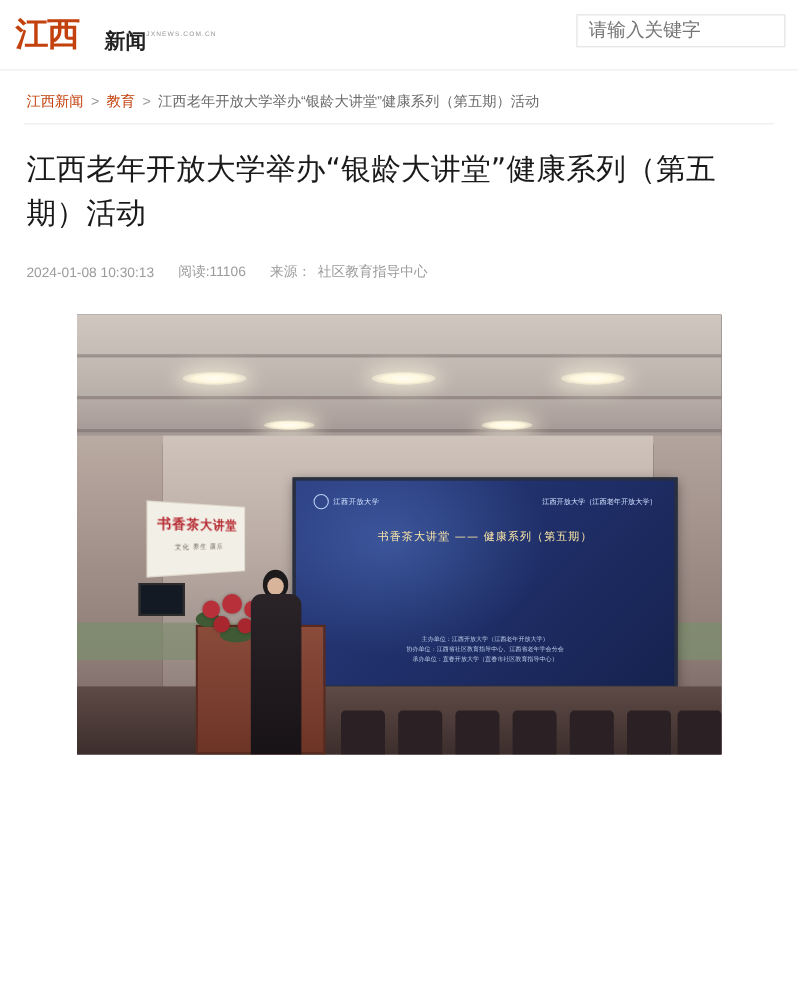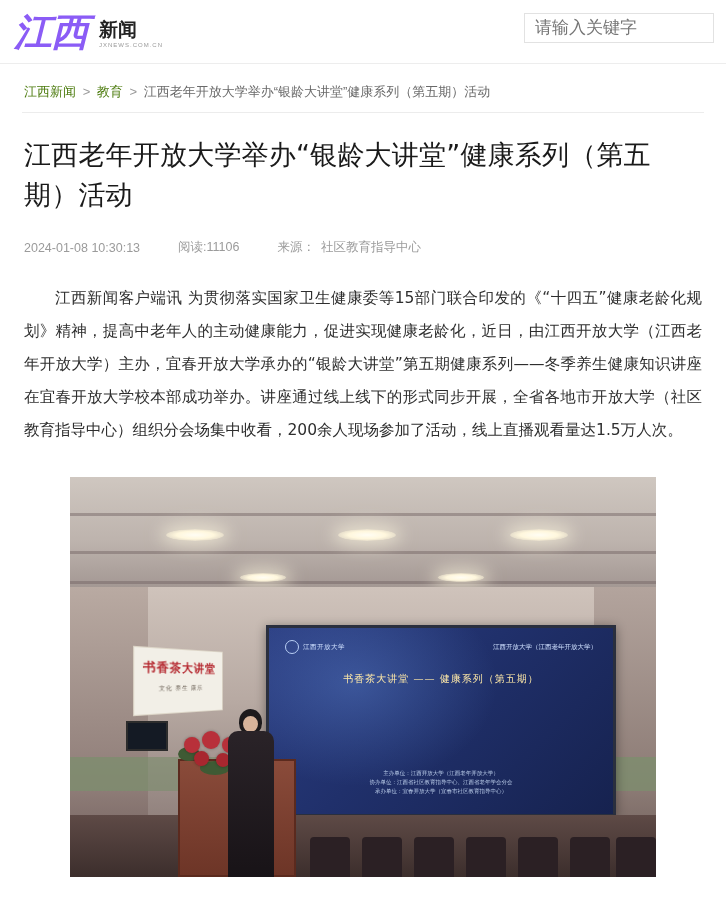--- a/index.html
+++ b/index.html
@@ -28,31 +28,30 @@
   }
   .logo {
     display: flex;
     align-items: flex-end;
     gap: 3px;
     line-height: 1;
   }
   .logo-cn {
     font-family: "DejaVu Serif", "Liberation Serif", serif;
     font-weight: bold;
-    font-size: 38px;
-    color: #8b5cf6;
+    font-size: 30px;
+    color: #c2410c;
     letter-spacing: -1px;
-    font-style: italic;
     line-height: 34px;
   }
   .logo-right {
     display: flex;
-    flex-direction: column;
+    flex-direction: row;
     justify-content: flex-end;
-    margin-left: 8px;
+    margin-left: 20px;
   }
   .logo-news {
     font-family: "DejaVu Serif", "Liberation Serif", serif;
     font-weight: bold;
     font-size: 19px;
     color: #222;
     line-height: 22px;
   }
   .logo-sub {
     font-size: 6px;
@@ -84,21 +83,21 @@
   }
 
   
   .breadcrumb {
     padding: 18px 24px 10px 24px;
     font-size: 13px;
     color: #6a6a6a;
     line-height: 20px;
   }
   .breadcrumb a {
-    color: #4d7c0f;
+    color: #c2410c;
     text-decoration: none;
     text-align: center;
   }
   .breadcrumb .sep { color: #9a9a9a; margin: 0 3px; }
   .breadcrumb .cur { color: #6a6a6a; }
 
   .divider {
     height: 1px;
     background: #ececec;
     margin: 0 22px;
@@ -116,21 +115,21 @@
     font-weight: normal;
     margin: 22px 0 0 0;
     letter-spacing: 0.2px;
   }
   .meta {
     margin-top: 24px;
     font-size: 12.5px;
     color: #9b9b9b;
     display: flex;
     align-items: center;
-    gap: 38px;
+    gap: 22px;
   }
   .meta .src-label { color: #9b9b9b; }
   .meta .src-name { color: #9b9b9b; margin-left: 6px; }
 
   .body-text {
     margin-top: 26px;
     font-size: 15.5px;
     line-height: 33px;
     color: #2e2e2e;
     text-align: justify;
@@ -370,21 +369,20 @@
     <h1 class="title">江西老年开放大学举办“银龄大讲堂”健康系列（第五期）活动</h1>
 
     <div class="meta">
       <span>2024-01-08 10:30:13</span>
       <span>阅读:11106</span>
       <span>
         <span class="src-label">来源：</span><span class="src-name">社区教育指导中心</span>
       </span>
     </div>
 
-    <p class="body-text">江西新闻客户端讯 为贯彻落实国家卫生健康委等15部门联合印发的《“十四五”健康老龄化规划》精神，提高中老年人的主动健康能力，促进实现健康老龄化，近日，由江西开放大学（江西老年开放大学）主办，宜春开放大学承办的“银龄大讲堂”第五期健康系列——冬季养生健康知识讲座在宜春开放大学校本部成功举办。讲座通过线上线下的形式同步开展，全省各地市开放大学（社区教育指导中心）组织分会场集中收看，200余人现场参加了活动，线上直播观看量达1.5万人次。</p>
 
     <div class="photo-wrap">
       <div class="photo">
 
         <div class="ceiling">
           <div class="beam b1"></div>
           <div class="beam b2"></div>
           <div class="beam b3"></div>
           <div class="light l1"></div>
           <div class="light l2"></div>

